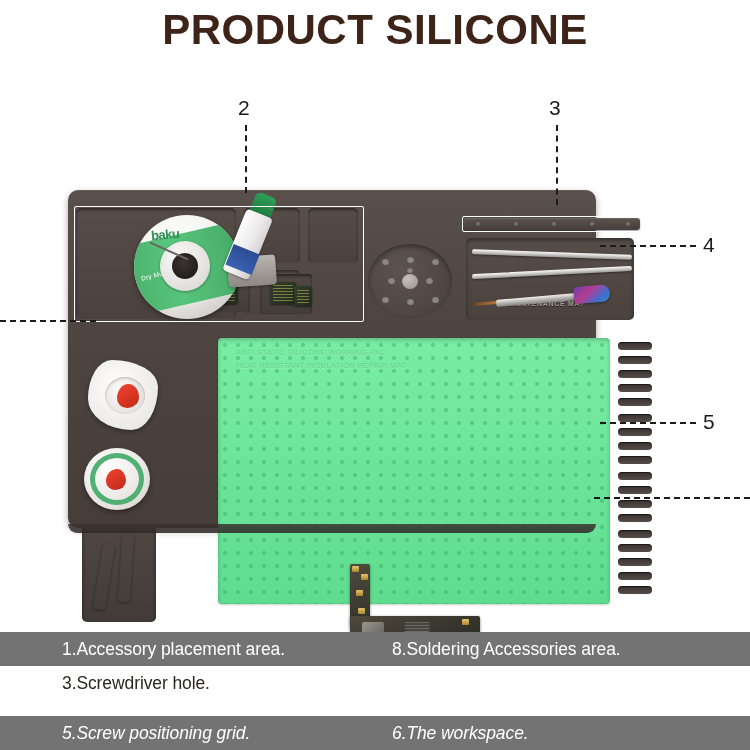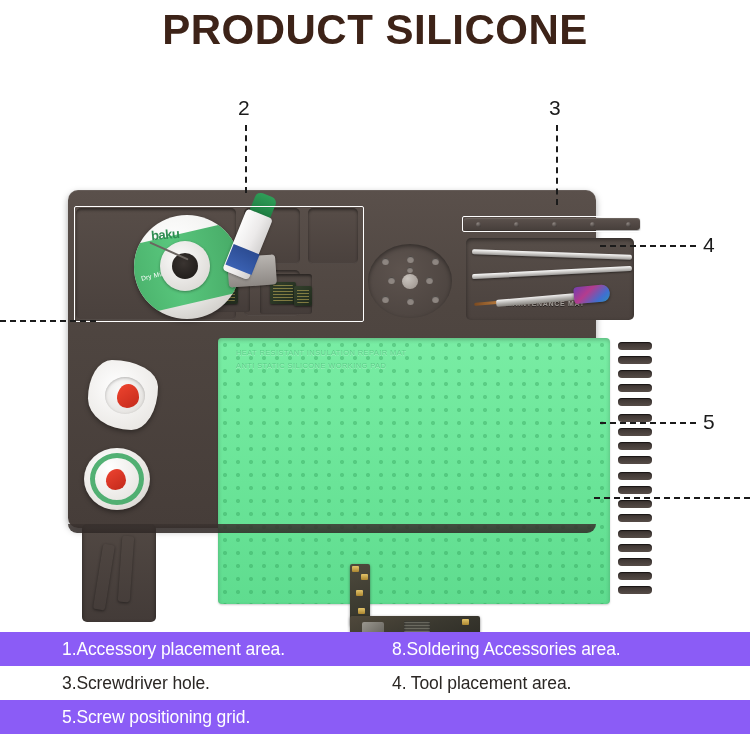--- a/index.html
+++ b/index.html
@@ -510,21 +510,21 @@
   }
   .legend-row {
     position: absolute;
     left: 0;
     width: 750px;
     height: 34px;
     display: flex;
     align-items: center;
   }
   .legend-row.dark {
-    background: #8b5cf6;
+    background: #737373;
     color: #ffffff;
   }
   .legend-row.light {
     background: #ffffff;
     color: #2b2724;
   }
   .legend-cell {
     font-size: 17.5px;
     letter-spacing: -0.1px;
     white-space: nowrap;
@@ -610,22 +610,22 @@
       <div id="paste-jar-ring"></div>
       <div id="paste-jar-drop"></div>
     </div>
     <div id="nozzle-tray">
       <div class="nozzle" style="left:16px; top:20px; transform:rotate(9deg);"></div>
       <div class="nozzle" style="left:38px; top:12px; transform:rotate(4deg);"></div>
     </div>
 
     <div id="green-mat">
       <div id="green-mat-emboss">
+        <div>ANTI STATIC SILICONE WORKING PAD</div>
         <div>HEAT RESISTANT INSULATION REPAIR MAT</div>
-        <div>ANTI STATIC SILICONE WORKING PAD</div>
       </div>
     </div>
 
     <div id="logic-board">
       <div id="lb-arm"></div>
       <div id="lb-main"></div>
       <div id="lb-chip"></div>
       <div id="lb-shield"></div>
       <div class="lb-pad" style="left:2px;  top:2px;"></div>
       <div class="lb-pad" style="left:11px; top:10px;"></div>
@@ -684,19 +684,19 @@
 
 <div id="legend">
 
   <div class="legend-row dark" style="top:8px;">
     <span class="legend-cell col-left">1.Accessory placement area.</span>
     <span class="legend-cell col-right">8.Soldering Accessories area.</span>
   </div>
 
   <div class="legend-row light" style="top:42px;">
     <span class="legend-cell col-left">3.Screwdriver hole.</span>
-    <span class="legend-cell col-right">4. Tool placement area.</span>
   </div>
 
-  <div class="legend-row dark" style="top:76px;">
+  <div class="legend-row dark" style="top:92px;font-style:italic;">
     <span class="legend-cell col-left">5.Screw positioning grid.</span>
+    <span class="legend-cell col-right">6.The workspace.</span>
   </div>
 </div>
 
 </body></html>

